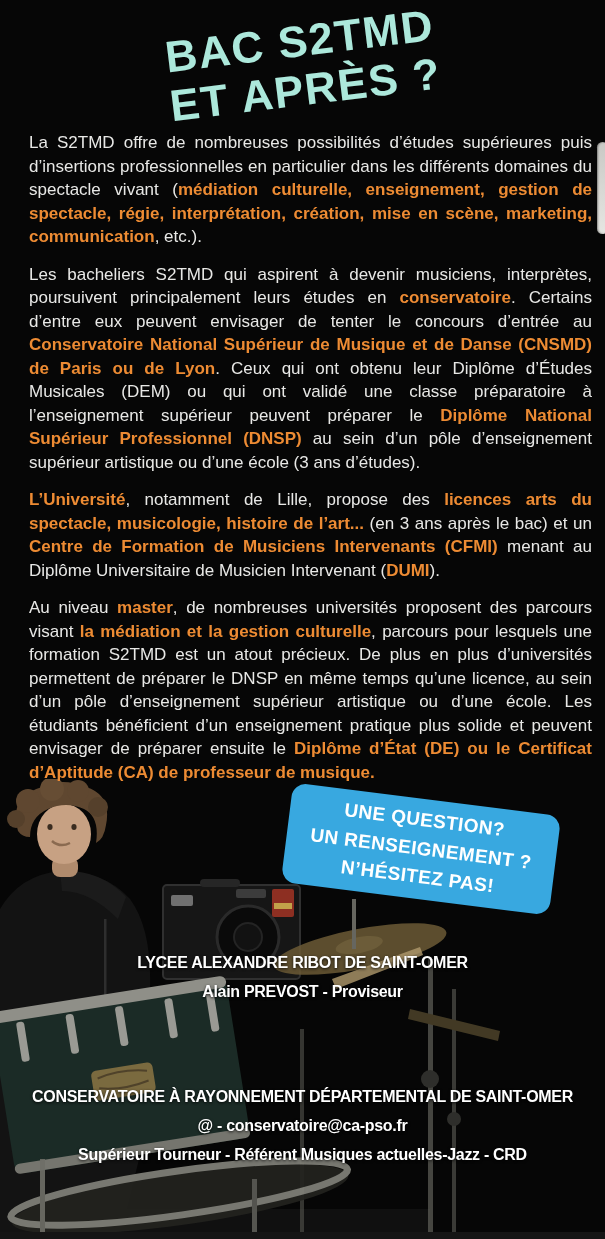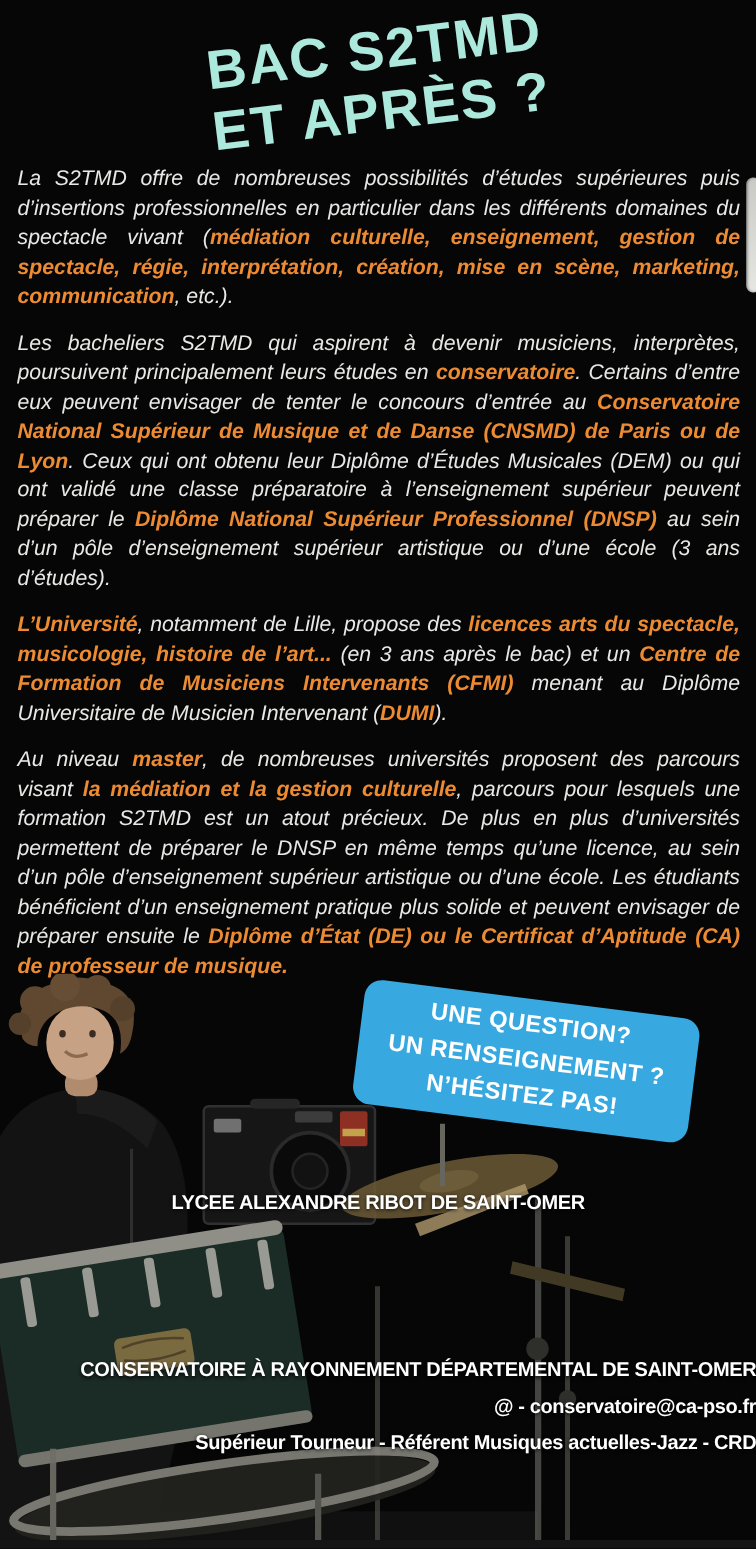--- a/index.html
+++ b/index.html
@@ -15,22 +15,22 @@
   }
   .title-line{
     font-weight:bold;font-size:44px;line-height:1.12;
     letter-spacing:1.5px;color:#ACE8DB;
   }
   
   .body-text{
     position:absolute;top:131px;left:13px;width:579px;z-index:3;
   }
   .para{
-    margin:0 0 14px 1px;font-size:17px;line-height:23.5px;
-    text-align:justify;color:#E8E8E6;font-style:italic;
+    margin:0 0 14px 16px;font-size:17px;line-height:23.5px;
+    text-align:justify;color:#E8E8E6;
   }
   .para .wt{color:#E8E8E6;font-weight:normal;}
   .para .hl{color:#ED8B33;font-weight:bold;}
   
   .callout{
     position:absolute;left:286px;top:799px;width:270px;height:100px;
     background:#38A8E0;border-radius:14px;
     transform:rotate(7.2deg);transform-origin:50% 50%;
     display:flex;flex-direction:column;justify-content:center;
     z-index:5;
@@ -40,21 +40,21 @@
     line-height:1.5;letter-spacing:.4px;white-space:nowrap;
   }
   
   .contact{
     position:absolute;left:0;width:100%;z-index:6;
     text-align:center;color:#fff;font-weight:bold;
     font-size:16px;letter-spacing:-0.3px;
     text-shadow:0 1px 3px rgba(0,0,0,.85);
   }
   .contact-1{top:948px;}
-  .contact-2{top:1082px;text-align:right;}
+  .contact-2{top:1082px;}
   .contact .line{line-height:29px;white-space:nowrap;}
   
   .photo{
     position:absolute;left:0;bottom:0;width:605px;height:460px;z-index:1;
   }
   
   .edge-pill{
     position:absolute;right:-3px;top:142px;width:11px;height:92px;
     border-radius:9px;background:linear-gradient(180deg,#c9c9c5,#e6e6e2);
     box-shadow:inset 1px 0 2px rgba(0,0,0,.4);z-index:7;
@@ -164,20 +164,21 @@
   </svg>
 
   <div class="callout">
       <div class="callout-line">UNE QUESTION?</div>
       <div class="callout-line">UN RENSEIGNEMENT ?</div>
       <div class="callout-line">N’HÉSITEZ PAS!</div>
     </div>
 
   <div class="contact contact-1">
       <div class="line">LYCEE ALEXANDRE RIBOT DE SAINT-OMER</div>
+      <div class="line">Alain PREVOST - Proviseur</div>
     </div>
 
   <div class="contact contact-2">
       <div class="line">CONSERVATOIRE  À RAYONNEMENT DÉPARTEMENTAL DE SAINT-OMER</div>
       <div class="line">@ - conservatoire@ca-pso.fr</div>
       <div class="line">Supérieur Tourneur - Référent Musiques actuelles-Jazz - CRD</div>
     </div>
 
   <div class="bottom-strip"></div>
   <div class="edge-pill"></div>

